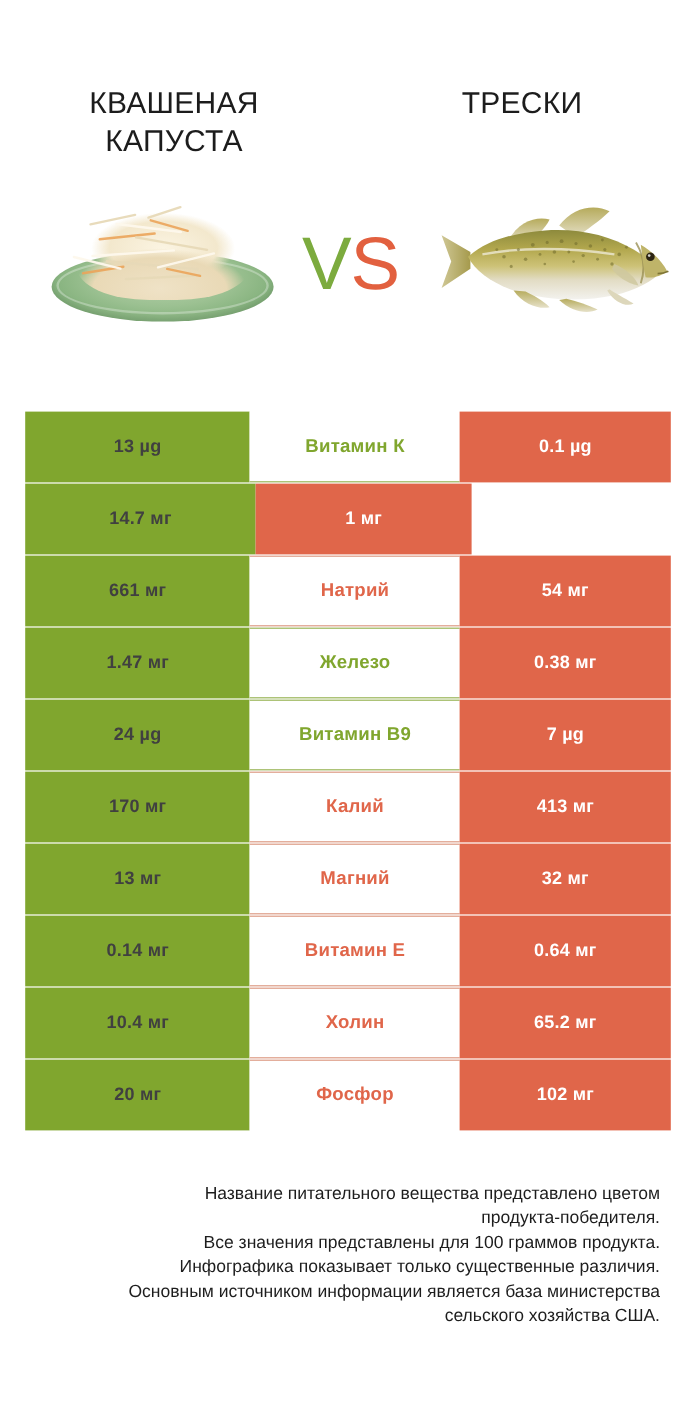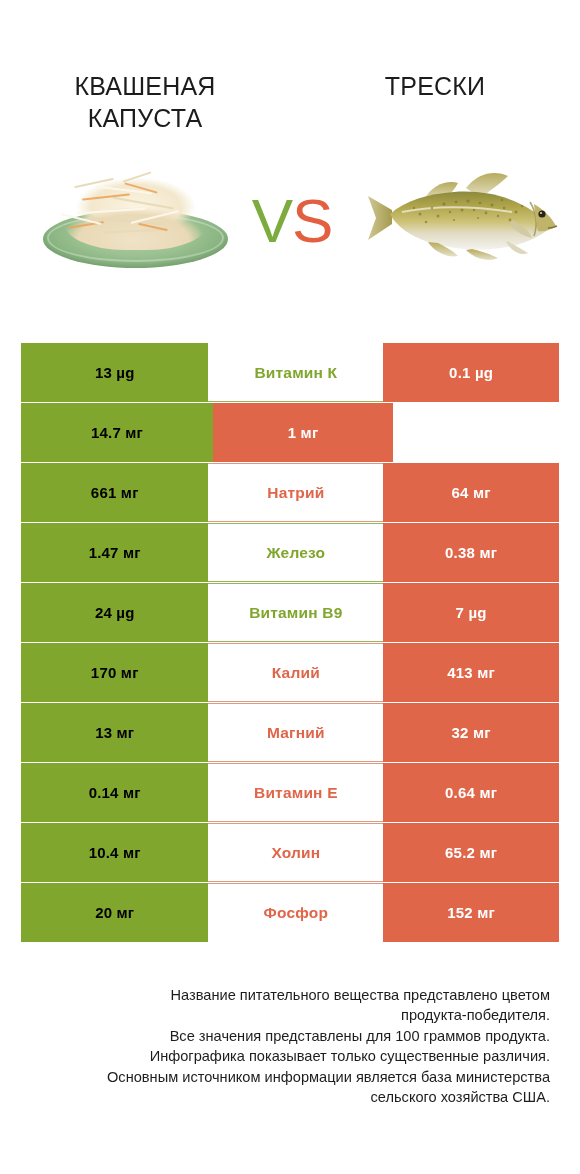--- a/index.html
+++ b/index.html
@@ -149,21 +149,21 @@
     align-items: center;
     justify-content: center;
     box-sizing: border-box;
     font-size: 15px;
     font-weight: 700;
     letter-spacing: 0.2px;
   }
   .cell.left {
     width: 192px;
     background: #80A62E;
-    color: #000000;
+    color: #404040;
   }
   .cell.mid {
     width: 179px;
     background: #ffffff;
     font-size: 15.5px;
   }
   .cell.right {
     width: 180px;
     background: #E0664A;
     color: #ffffff;
@@ -305,21 +305,21 @@
   </div>
 
   <div class="row">
     <div class="cell left">14.7 мг</div>
     <div class="cell right">1 мг</div>
   </div>
 
   <div class="row">
     <div class="cell left">661 мг</div>
     <div class="cell mid orange">Натрий</div>
-    <div class="cell right">64 мг</div>
+    <div class="cell right">54 мг</div>
   </div>
 
   <div class="row">
     <div class="cell left">1.47 мг</div>
     <div class="cell mid green">Железо</div>
     <div class="cell right">0.38 мг</div>
   </div>
 
   <div class="row">
     <div class="cell left">24 µg</div>
@@ -347,21 +347,21 @@
 
   <div class="row">
     <div class="cell left">10.4 мг</div>
     <div class="cell mid orange">Холин</div>
     <div class="cell right">65.2 мг</div>
   </div>
 
   <div class="row">
     <div class="cell left">20 мг</div>
     <div class="cell mid orange">Фосфор</div>
-    <div class="cell right">152 мг</div>
+    <div class="cell right">102 мг</div>
   </div>
 
 </div>
 
 <div class="footnote">
   <p>Название питательного вещества представлено цветом</p>
   <p>продукта-победителя.</p>
   <p>Все значения представлены для 100 граммов продукта.</p>
   <p>Инфографика показывает только существенные различия.</p>
   <p>Основным источником информации является база министерства</p>

